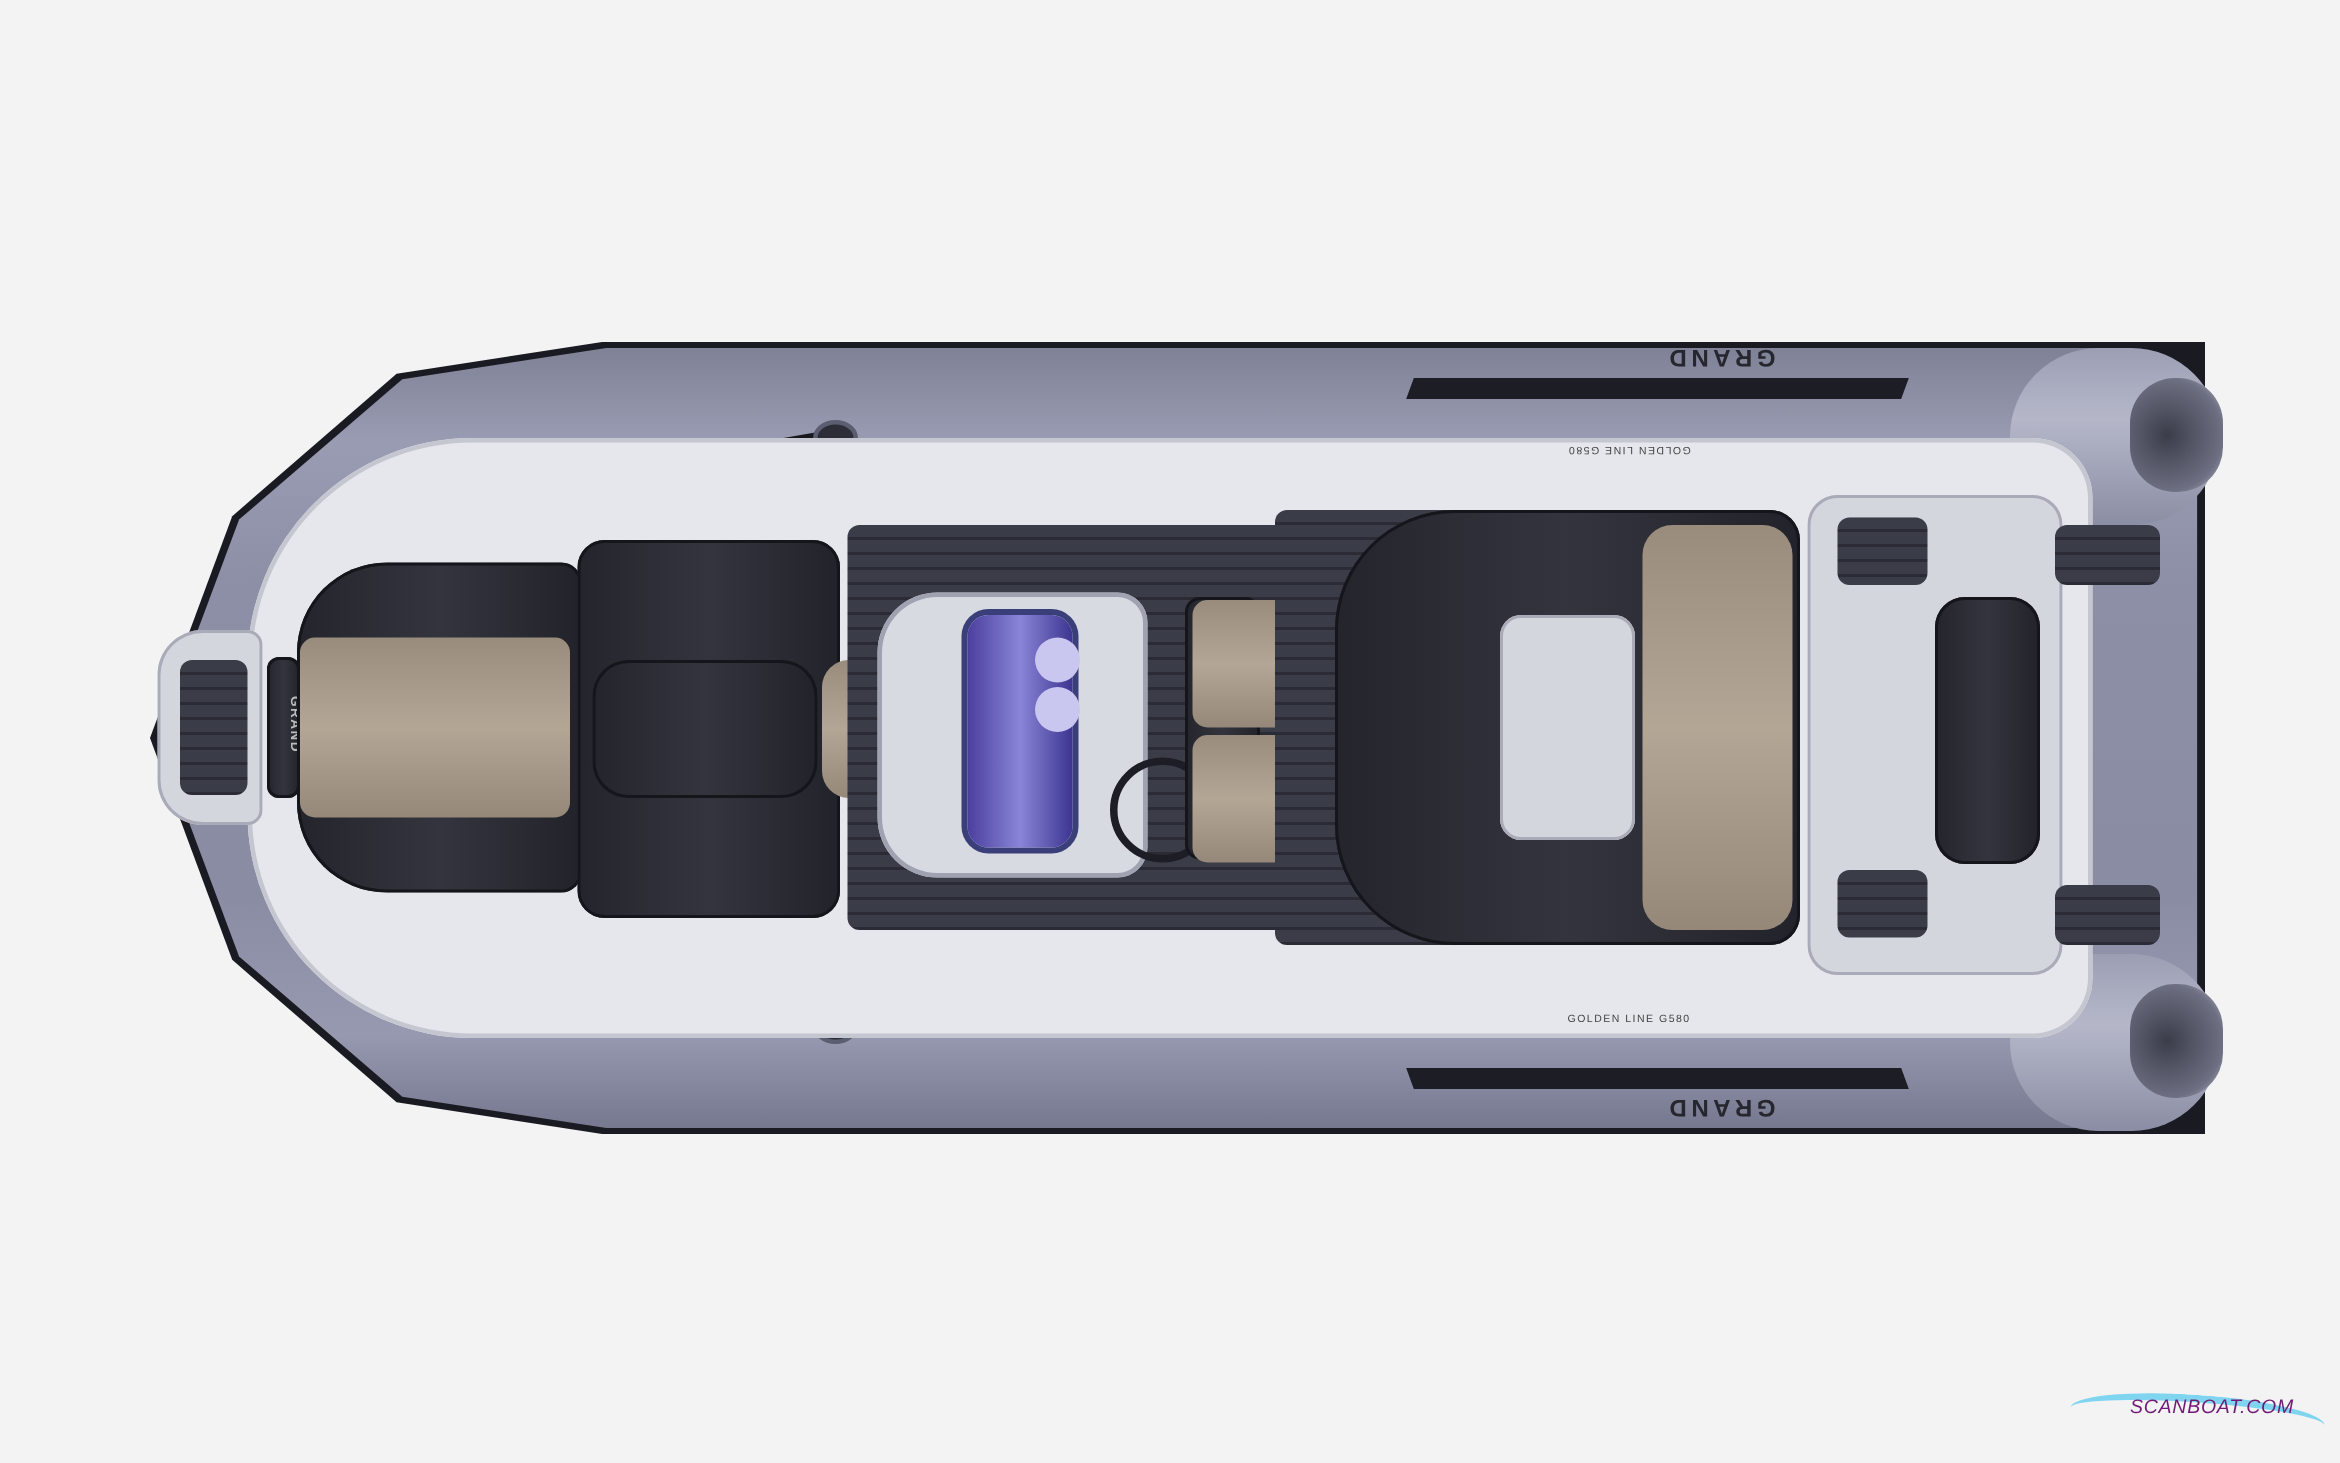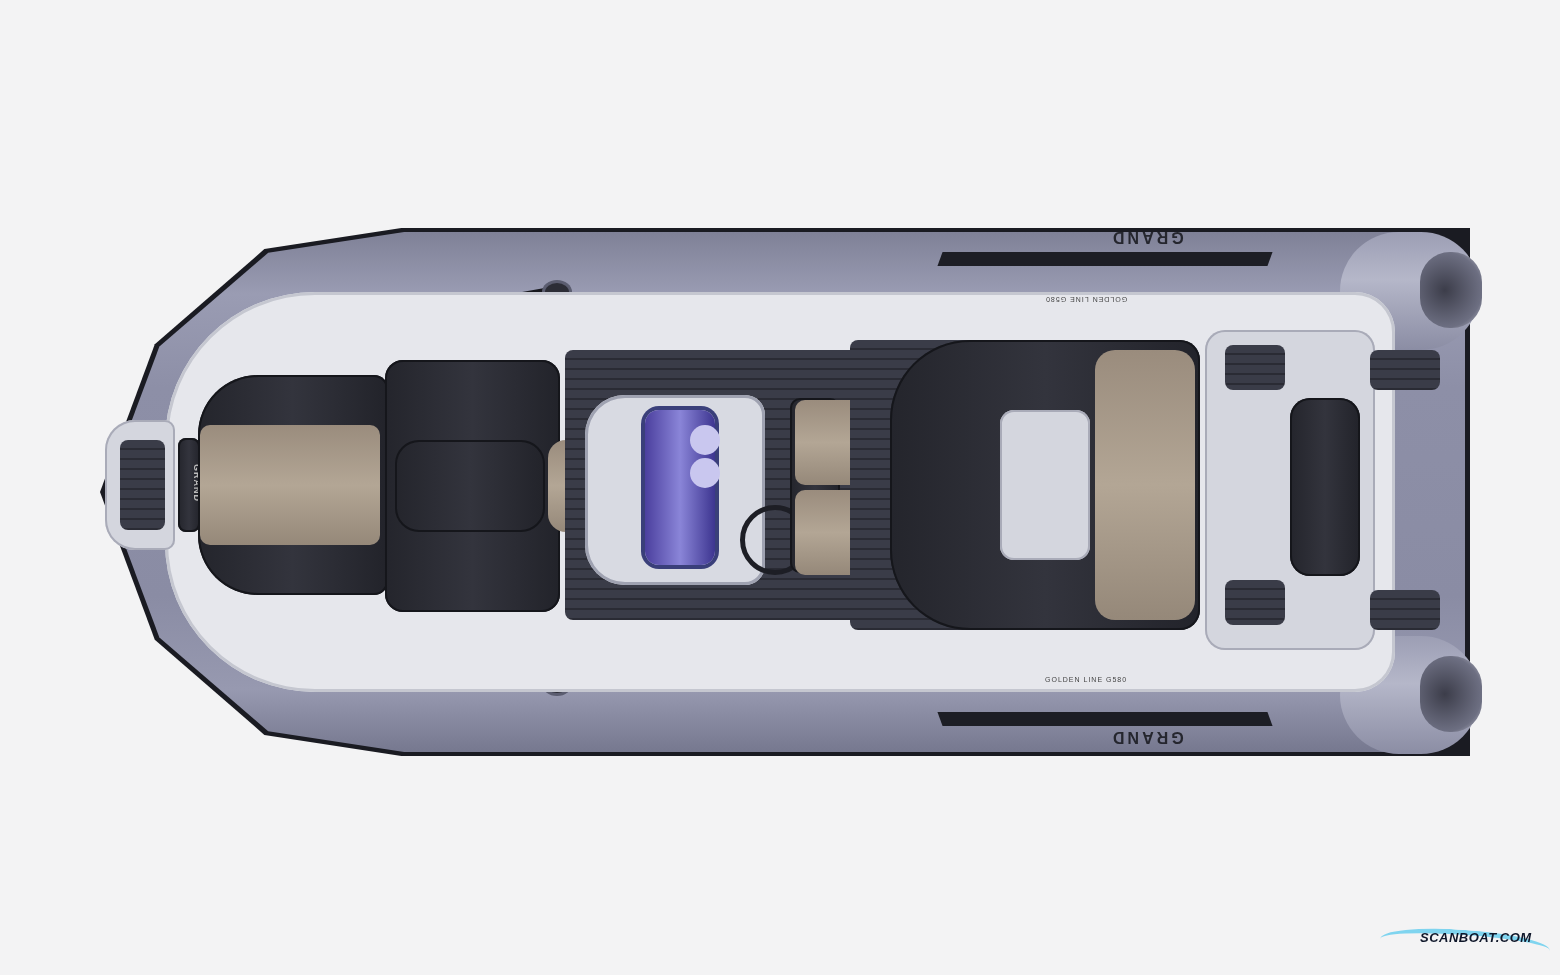--- a/index.html
+++ b/index.html
@@ -21,21 +21,21 @@
   .teak{position:absolute;background:repeating-linear-gradient(180deg,#3a3c48 0 8px,#2a2b34 8px 10px);border-radius:8px;}
   .cushion-dark{position:absolute;background:linear-gradient(90deg,#24252c,#33343d 50%,#22232a);border-radius:18px;box-shadow:inset 0 0 0 2px #15161b;}
   .cushion-tan{position:absolute;background:linear-gradient(180deg,#9a8c7d,#b3a695 50%,#958879);border-radius:10px;}
   .console{position:absolute;background:#d8dae2;border-radius:40px 20px 20px 40px;box-shadow:inset 0 0 0 3px #9fa2b1;}
   .screen{position:absolute;background:linear-gradient(90deg,#4b3f9e,#8a85d8 50%,#3d3590);border-radius:14px;box-shadow:0 0 0 4px #3a3f7a;}
   .rope{position:absolute;height:4px;background:#17181e;border-radius:3px;transform-origin:left center;}
   .handle{position:absolute;width:24px;height:18px;border-radius:50%;background:#2c2d36;box-shadow:0 0 0 3px #5b5d70;}
   .brand{position:absolute;font-weight:bold;letter-spacing:3px;color:#25262e;font-size:16px;transform:rotate(180deg);}
   .stripe{position:absolute;height:14px;background:#1d1e25;}
   .plate{position:absolute;background:#d4d6de;border-radius:14px;box-shadow:inset 0 0 0 2px #a9abb8;}
-  .watermark{position:absolute;left:1420px;top:930px;font-size:13px;font-style:italic;font-weight:bold;color:#0f172a;letter-spacing:0.5px;}
+  .watermark{position:absolute;left:1420px;top:930px;font-size:13px;font-style:italic;font-weight:normal;color:#701a75;letter-spacing:0.5px;}
   .wm-swoosh{position:absolute;left:1380px;top:930px;width:170px;height:24px;border-radius:50%;border-top:5px solid #7fd4ef;transform:rotate(4deg);}
   .small-txt{position:absolute;font-size:7px;color:#444;letter-spacing:1px;transform:rotate(180deg);}
 </style>
 </head>
 <body>
 
 <div class="scene">
 
   <div class="tube-edge"></div>
   <div class="tube"></div>

